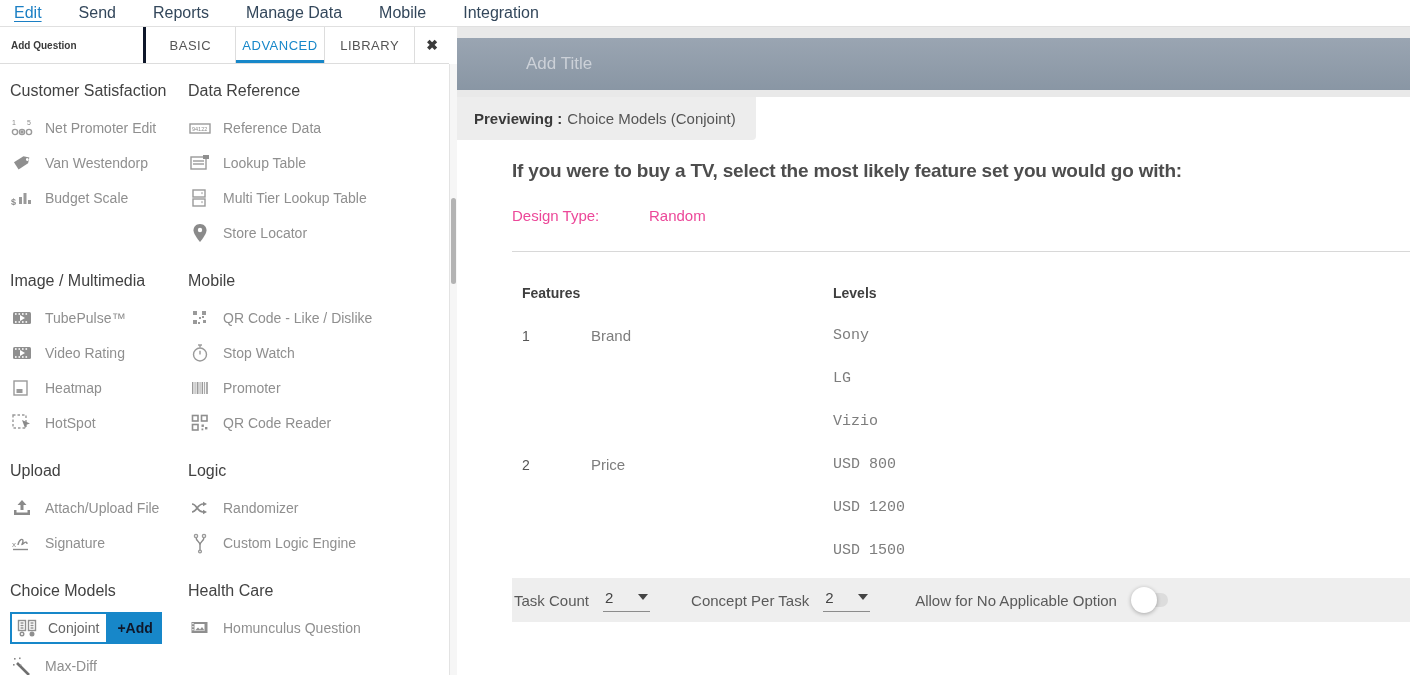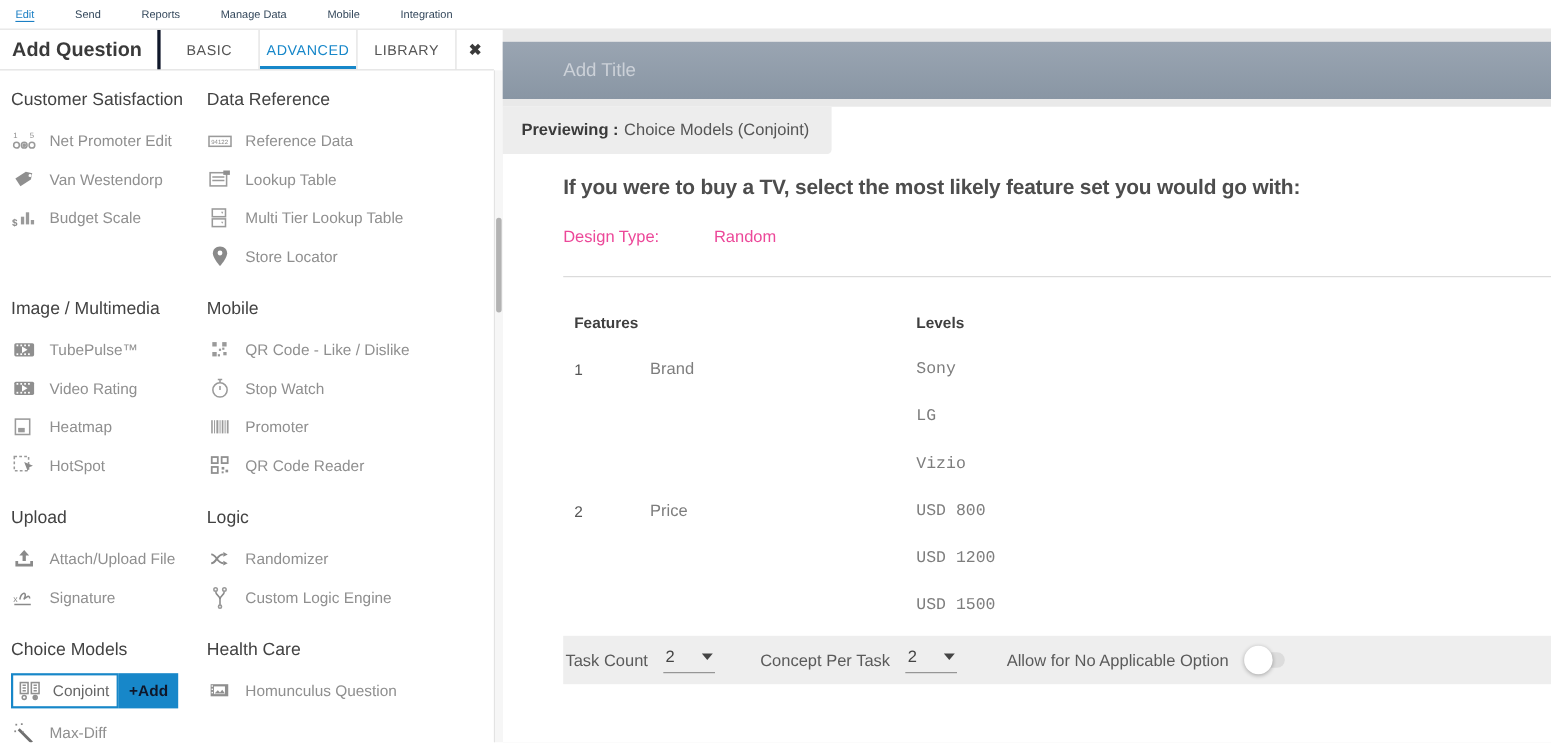--- a/index.html
+++ b/index.html
@@ -3,29 +3,29 @@
 <meta charset="utf-8">
 <style>
   * { margin:0; padding:0; box-sizing:border-box; }
   html,body { width:1410px; height:675px; overflow:hidden; background:#fff;
     font-family:"Liberation Sans", sans-serif; }
   body { position:relative; }
 
   
   .topnav { position:absolute; top:0; left:0; width:100%; height:27px; background:#fff;
     border-bottom:1px solid #e0e0e0; display:flex; align-items:center; padding-left:14px; gap:37px;
-    font-size:10px; color:#33475b; z-index:5; }
+    font-size:16px; color:#33475b; z-index:5; }
   .nav-item { cursor:pointer; white-space:nowrap; }
   .nav-item.active { color:#1b7fc4; text-decoration:underline; text-underline-offset:3px; }
 
   
   .panel { position:absolute; top:27px; left:0; width:449px; height:648px; background:#fff; }
   .panel-header { height:37px; border-bottom:1px solid #ddd; display:flex; align-items:stretch; }
   .panel-title { width:143px; display:flex; align-items:center; padding-left:11px;
-    font-weight:bold; font-size:18px; color:#3a3a3a; }
+    font-weight:bold; font-size:10px; color:#3a3a3a; }
   .tabs { flex:1; display:flex; border-left:3px solid #0f172a; }
   .tab { flex:1; display:flex; align-items:center; justify-content:center; font-size:13px;
     color:#555; letter-spacing:.5px; border-right:1px solid #ddd; cursor:pointer; }
   .tab.active { color:#1787c9; box-shadow:inset 0 -3px 0 #1787c9; }
   .close-btn { width:34px; display:flex; align-items:center; justify-content:center;
     color:#3a3a3a; font-size:14px; font-weight:bold; cursor:pointer; }
 
   .panel-body { position:absolute; top:37px; left:0; right:0; bottom:0; padding:6px 0 0 10px;
     display:grid; grid-template-columns:178px 1fr; overflow:hidden; }
   .section { padding-top:12px; padding-bottom:10px; }
@@ -42,21 +42,21 @@
 
   
   .vscroll { position:absolute; top:64px; left:449px; width:8px; height:611px; background:#f6f6f6;
     border-left:1px solid #e3e3e3; }
   .vthumb { position:absolute; top:134px; left:1px; width:5px; height:86px; background:#b3b3b3;
     border-radius:3px; cursor:pointer; }
 
   
   .main { position:absolute; top:27px; left:457px; width:953px; height:648px; background:#e9e9e9; }
   .title-bar { margin-top:11px; height:52px; background:linear-gradient(#9aa5b2,#8996a4);
-    display:flex; align-items:center; padding-left:55px; color:#ccd1d8; font-size:17px; cursor:text; }
+    display:flex; align-items:center; padding-left:69px; color:#ccd1d8; font-size:17px; cursor:text; }
   .content { position:absolute; top:70px; left:0; right:0; bottom:0; background:#fff; }
   .previewing { position:absolute; top:0; left:0; width:299px; height:43px; background:#ededed;
     display:flex; align-items:center; padding-left:17px; gap:5px; font-size:15px; color:#555;
     border-radius:0 0 4px 0; }
   .previewing b { color:#3a3a3a; }
   .question { position:absolute; top:63px; left:55px; font-size:19px; font-weight:bold;
     color:#4d4d4d; letter-spacing:-0.2px; }
   .design-row { position:absolute; top:110px; left:55px; font-size:15px; color:#ec4899;
     display:flex; }
   .design-row .dl { width:137px; }

